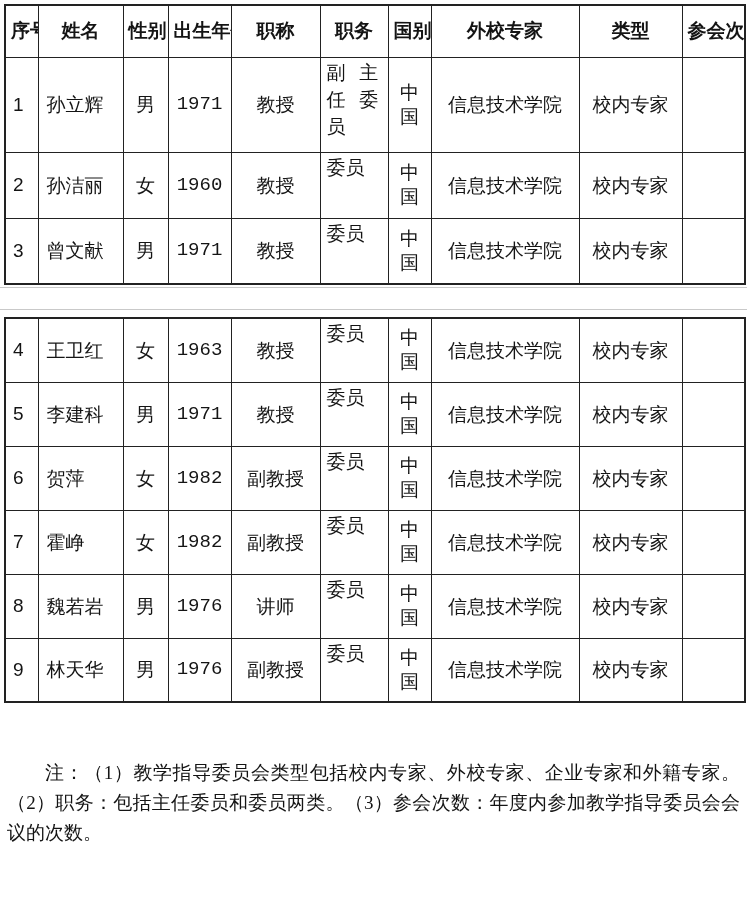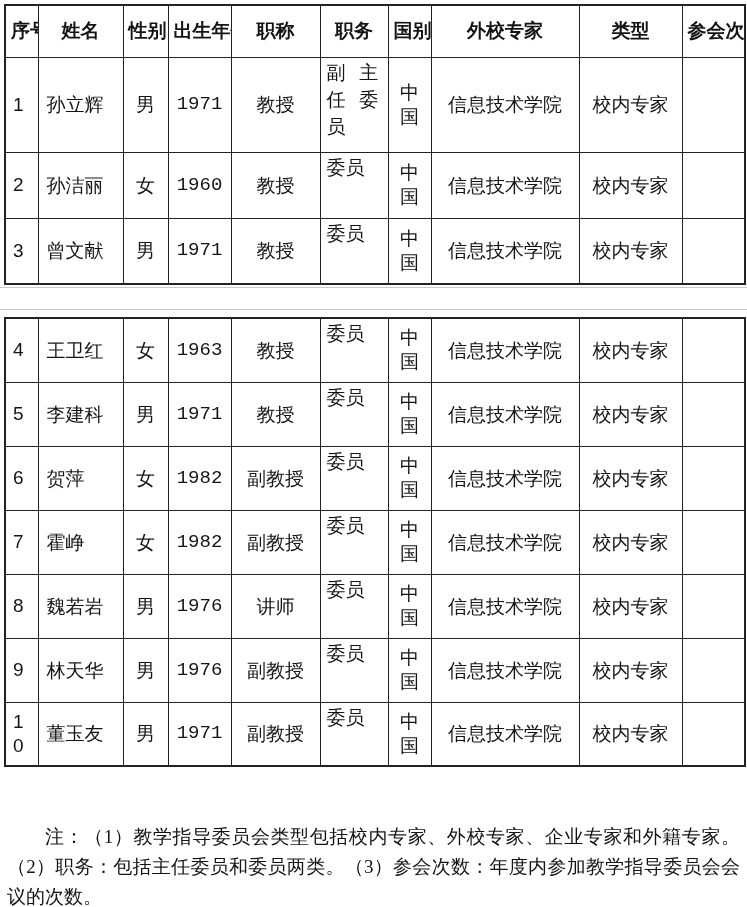--- a/index.html
+++ b/index.html
@@ -239,30 +239,18 @@
           <td class="col-name">林天华</td>
           <td class="col-gender">男</td>
           <td class="col-birth_year">1976</td>
           <td class="col-title">副教授</td>
           <td class="col-position">委员</td>
           <td class="col-country">中国</td>
           <td class="col-work_unit">信息技术学院</td>
           <td class="col-type">校内专家</td>
           <td class="col-attendance"></td>
         </tr>
-        <tr class="data">
-          <td class="col-no">10</td>
-          <td class="col-name">董玉友</td>
-          <td class="col-gender">男</td>
-          <td class="col-birth_year">1971</td>
-          <td class="col-title">副教授</td>
-          <td class="col-position">委员</td>
-          <td class="col-country">中国</td>
-          <td class="col-work_unit">信息技术学院</td>
-          <td class="col-type">校内专家</td>
-          <td class="col-attendance"></td>
-        </tr>
       </tbody>
   </table>
 
   <p class="note">注：（1）教学指导委员会类型包括校内专家、外校专家、企业专家和外籍专家。（2）职务：包括主任委员和委员两类。（3）参会次数：年度内参加教学指导委员会会议的次数。</p>
 
 </div>
 
 </body></html>

